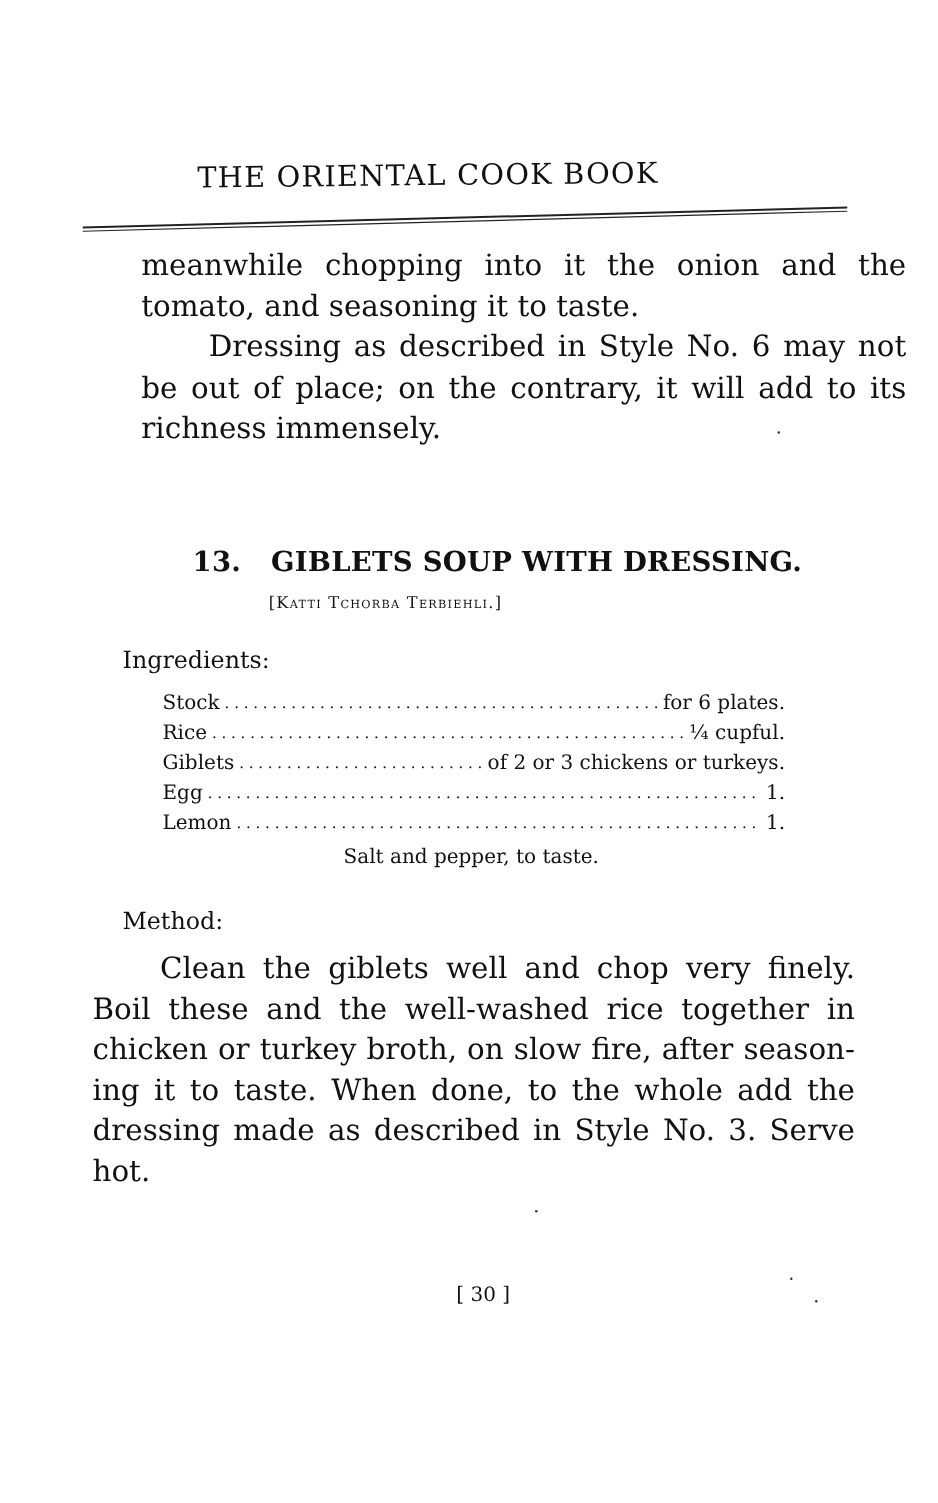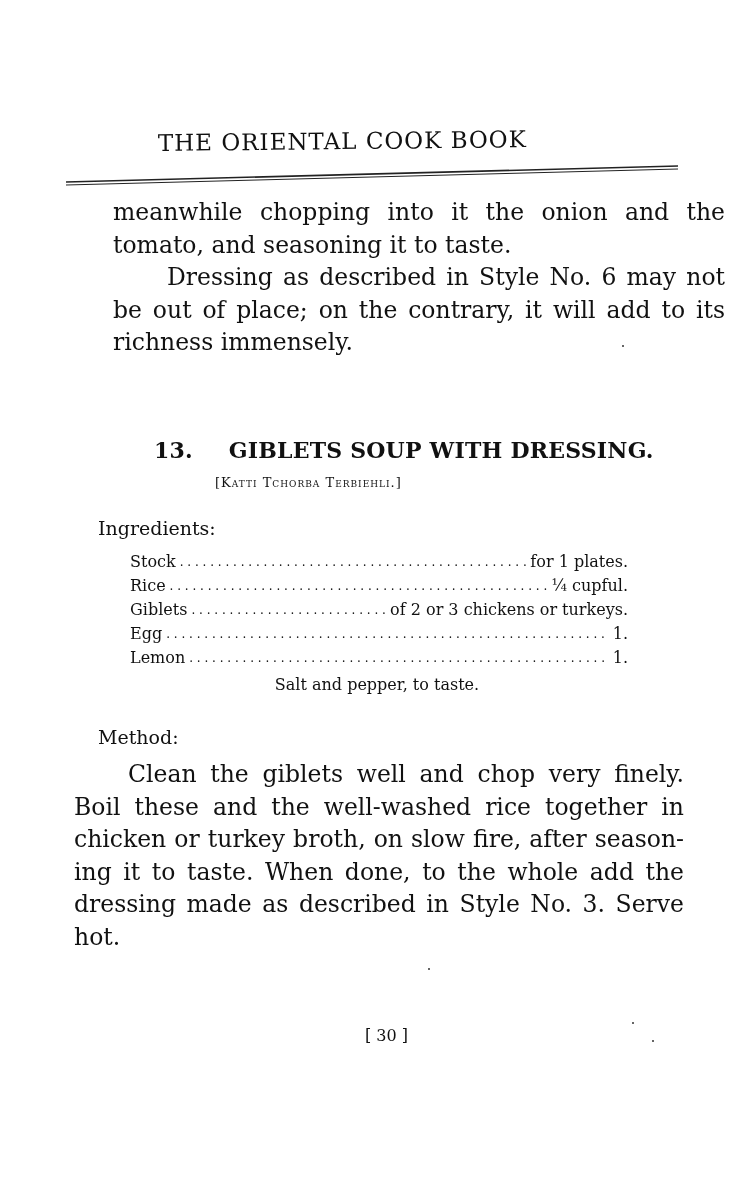--- a/index.html
+++ b/index.html
@@ -12,21 +12,21 @@
     .rule-wrap { position: absolute; left: 66px; top: 160px; width: 612px; height: 30px; }
     .rule-wrap svg { width: 612px; height: 30px; display: block; }
 
     .para { position: absolute; left: 70px; width: 612px; font-size: 23.5px; line-height: 32.5px;
       text-align: justify; }
     .para.p1 { top: 196px; margin-left: 43px; }
     .indent { text-indent: 54px; }
 
     .recipe-title { position: absolute; left: 154px; top: 437px; font-size: 22px; font-weight: bold; white-space: nowrap;
       font-family: "DejaVu Serif", serif; letter-spacing: 0.2px; }
-    .recipe-title .num { margin-right: 28px; }
+    .recipe-title .num { margin-right: 16px; }
     .recipe-sub { position: absolute; left: 215px; top: 475px; font-size: 13px; white-space: nowrap; letter-spacing: 1px; font-variant: small-caps; }
 
     .section-label { position: absolute; left: 98px; font-size: 19px; white-space: nowrap; }
     .lbl-ingr { top: 517px; }
     .lbl-method { top: 726px; }
 
     .ingr-list { position: absolute; left: 130px; top: 550px; width: 498px; font-size: 16px; line-height: 24px; }
     .ingr-row { display: flex; align-items: center; white-space: nowrap; height: 24px; }
     .ingr-name { flex: 0 0 auto; }
     .ingr-dots { flex: 1 1 auto; overflow: hidden; margin: 0 4px; letter-spacing: 3px; font-size: 12px; }
@@ -64,21 +64,21 @@
     <span>GIBLETS SOUP WITH DRESSING.</span>
   </div>
   <div class="recipe-sub">[Katti Tchorba Terbiehli.]</div>
 
   <div class="section-label lbl-ingr">Ingredients:</div>
 
   <div class="ingr-list">
     <div class="ingr-row">
       <span class="ingr-name">Stock</span>
       <span class="ingr-dots"></span>
-      <span class="ingr-amt">for 1 plates.</span>
+      <span class="ingr-amt">for 6 plates.</span>
     </div>
     <div class="ingr-row">
       <span class="ingr-name">Rice</span>
       <span class="ingr-dots"></span>
       <span class="ingr-amt">¼ cupful.</span>
     </div>
     <div class="ingr-row">
       <span class="ingr-name">Giblets</span>
       <span class="ingr-dots"></span>
       <span class="ingr-amt">of 2 or 3 chickens or turkeys.</span>

